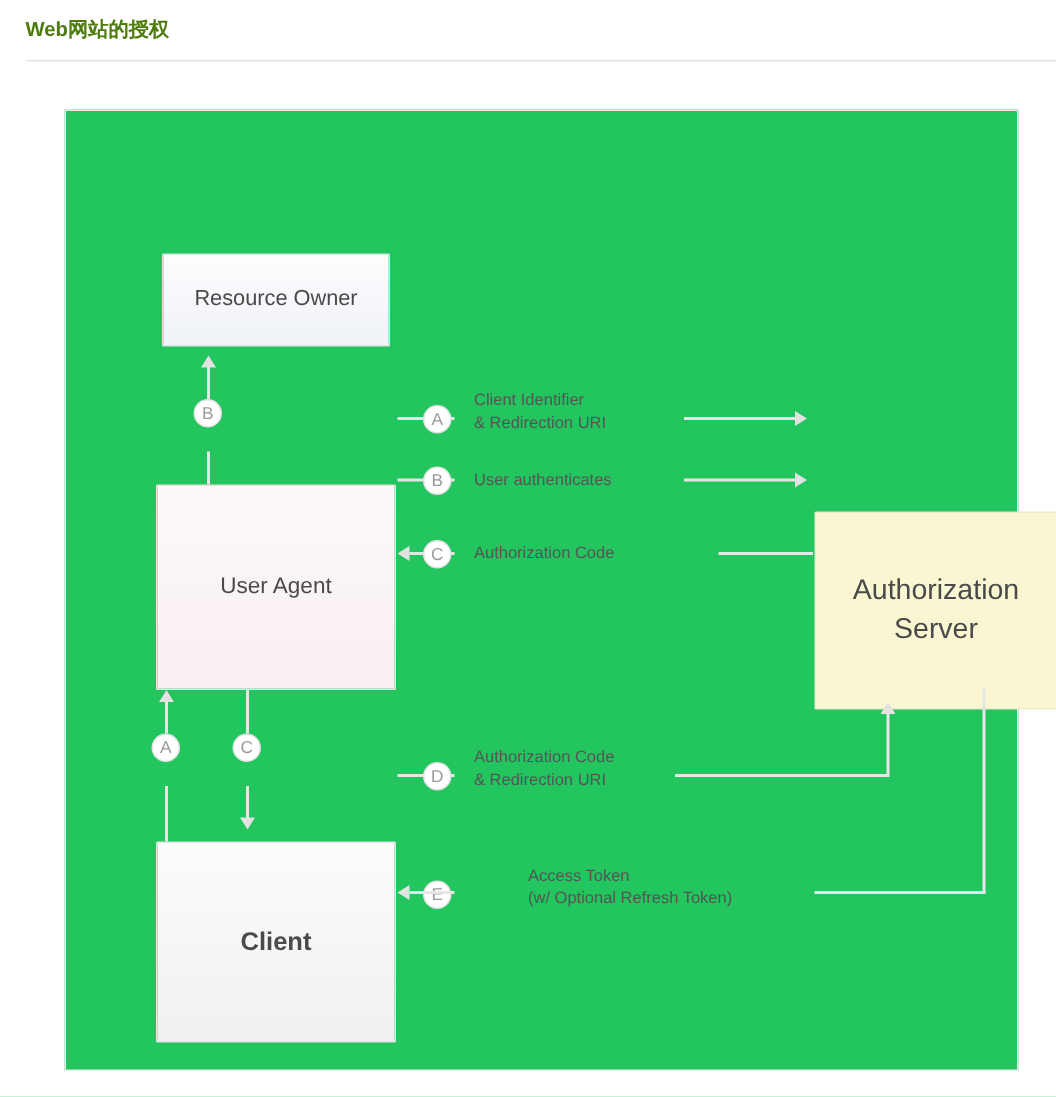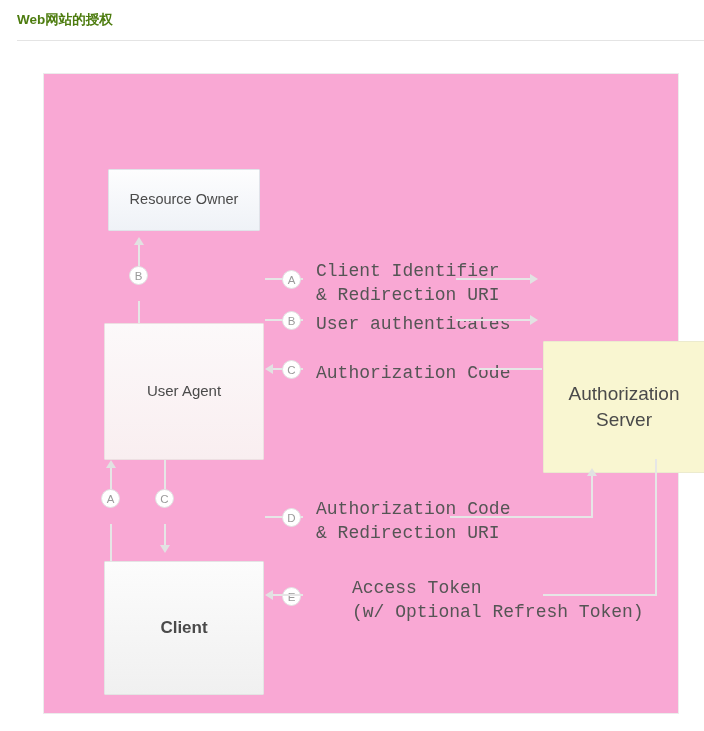--- a/index.html
+++ b/index.html
@@ -45,21 +45,21 @@
 
   
   #diagram-panel {
     position: absolute;
     left: 43px;
     top: 73px;
     width: 636px;
     height: 641px;
     border: 1px solid #ececec;
     box-sizing: border-box;
-    background: #f9a8d4;
+    background: #22c55e;
   }
 
   
   .node {
     position: absolute;
     box-sizing: border-box;
     border: 1px solid #e3e3e3;
     display: flex;
     align-items: center;
     justify-content: center;
@@ -162,25 +162,24 @@
     color: #9a9a9a;
     font-size: 11.5px;
     line-height: 19px;
     text-align: center;
     box-sizing: border-box;
   }
 
   
   .step-text {
     position: absolute;
-    font-size: 18px;
+    font-size: 11px;
     color: #555555;
     line-height: 1.32;
     white-space: pre-line;
-    font-family: Liberation Mono, monospace;
   }
 </style>
 </head>
 <body>
 
 <div id="page-header">
   <div id="page-title">Web网站的授权</div>
   <div id="header-divider"></div>
 </div>
 

